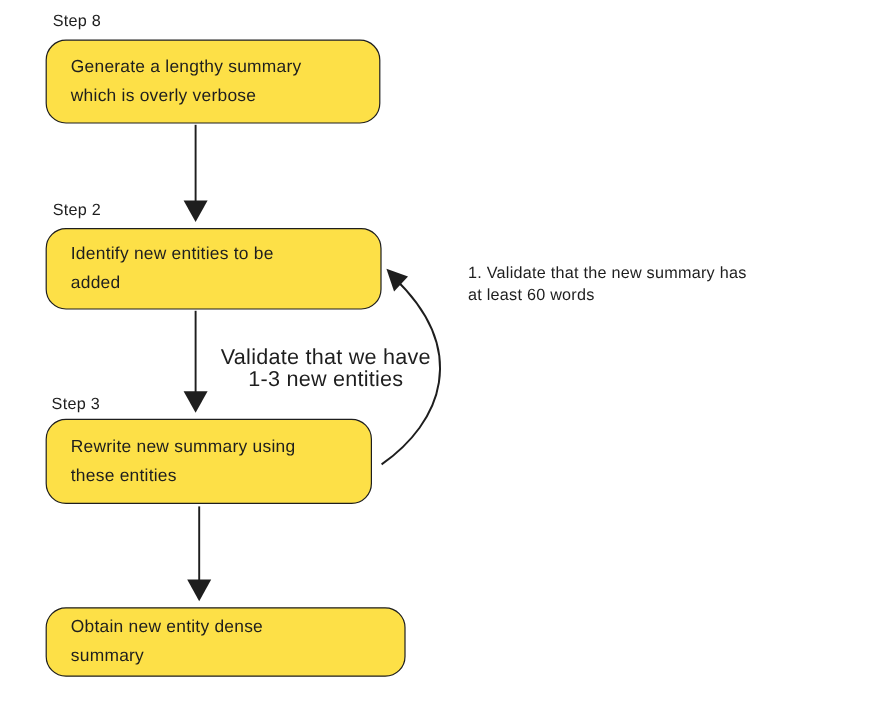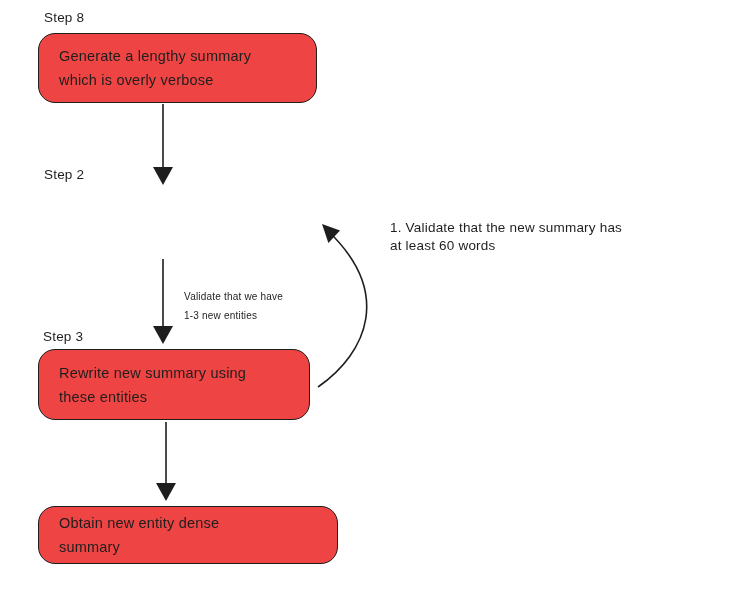--- a/index.html
+++ b/index.html
@@ -15,43 +15,44 @@
   svg.arrows-layer {
     position: absolute;
     left: 0; top: 0;
     width: 733px; height: 607px;
   }
   .node {
     position: absolute;
     box-sizing: border-box;
     border: 1.7px solid #1e1e1e;
     border-radius: 17px;
-    background: #ef4444;
+    background: #fde047;
     display: flex;
     align-items: center;
   }
   .node-text {
     padding: 0 10px 0 20px;
     font-size: 14.5px;
     line-height: 24px;
     letter-spacing: 0.2px;
     white-space: pre-line;
   }
   .step-label {
     position: absolute;
     font-size: 13.5px;
     letter-spacing: 0.2px;
     white-space: nowrap;
   }
   .edge-label {
     position: absolute;
-    font-size: 10px;
+    font-size: 18px;
     line-height: 18.5px;
     letter-spacing: 0.2px;
     white-space: pre-line;
+    text-align: center;
   }
   .notes {
     position: absolute;
     left: 390px;
     top: 219px;
     display: flex;
     flex-direction: column;
     gap: 18px;
   }
   .note {
@@ -85,20 +86,24 @@
     </g>
   </svg>
 
   <div class="step-label" style="left:44px; top:10px;">Step 8</div>
   <div class="node" style="left:38px; top:33px; width:279px; height:70px;">
     <div class="node-text">Generate a lengthy summary
 which is overly verbose</div>
   </div>
 
   <div class="step-label" style="left:44px; top:167px;">Step 2</div>
+  <div class="node" style="left:38px; top:190px; width:280px; height:68px;">
+    <div class="node-text">Identify new entities to be
+added</div>
+  </div>
 
   <div class="edge-label" style="left:184px; top:288px;">Validate that we have
 1-3 new entities</div>
 
   <div class="step-label" style="left:43px; top:329px;">Step 3</div>
   <div class="node" style="left:38px; top:349px; width:272px; height:71px;">
     <div class="node-text">Rewrite new summary using
 these entities</div>
   </div>
 

